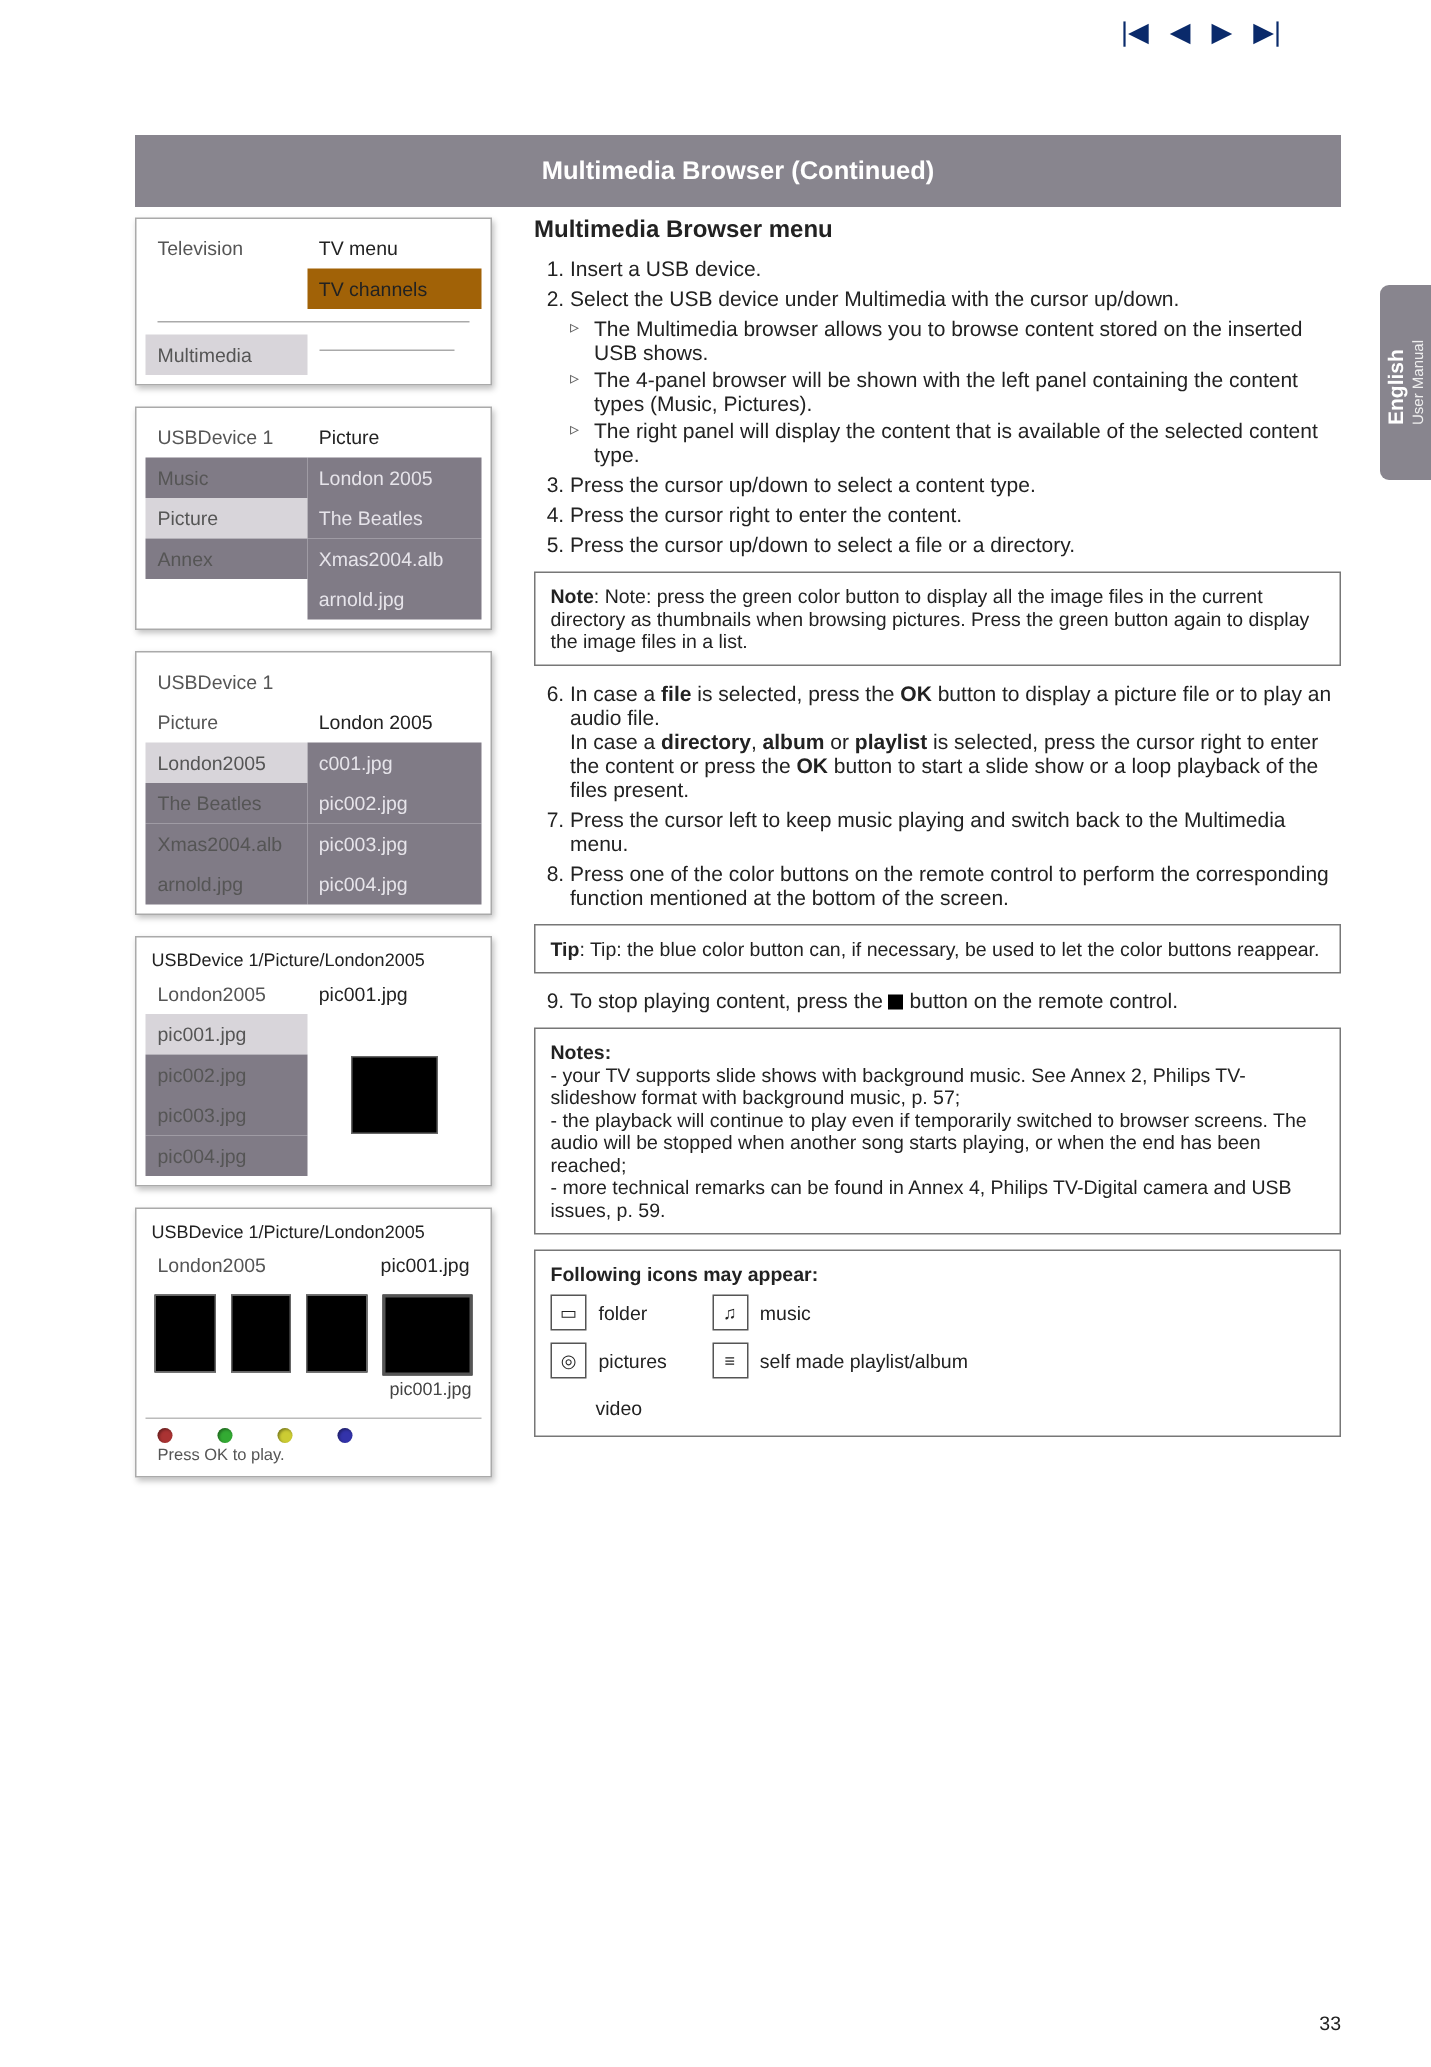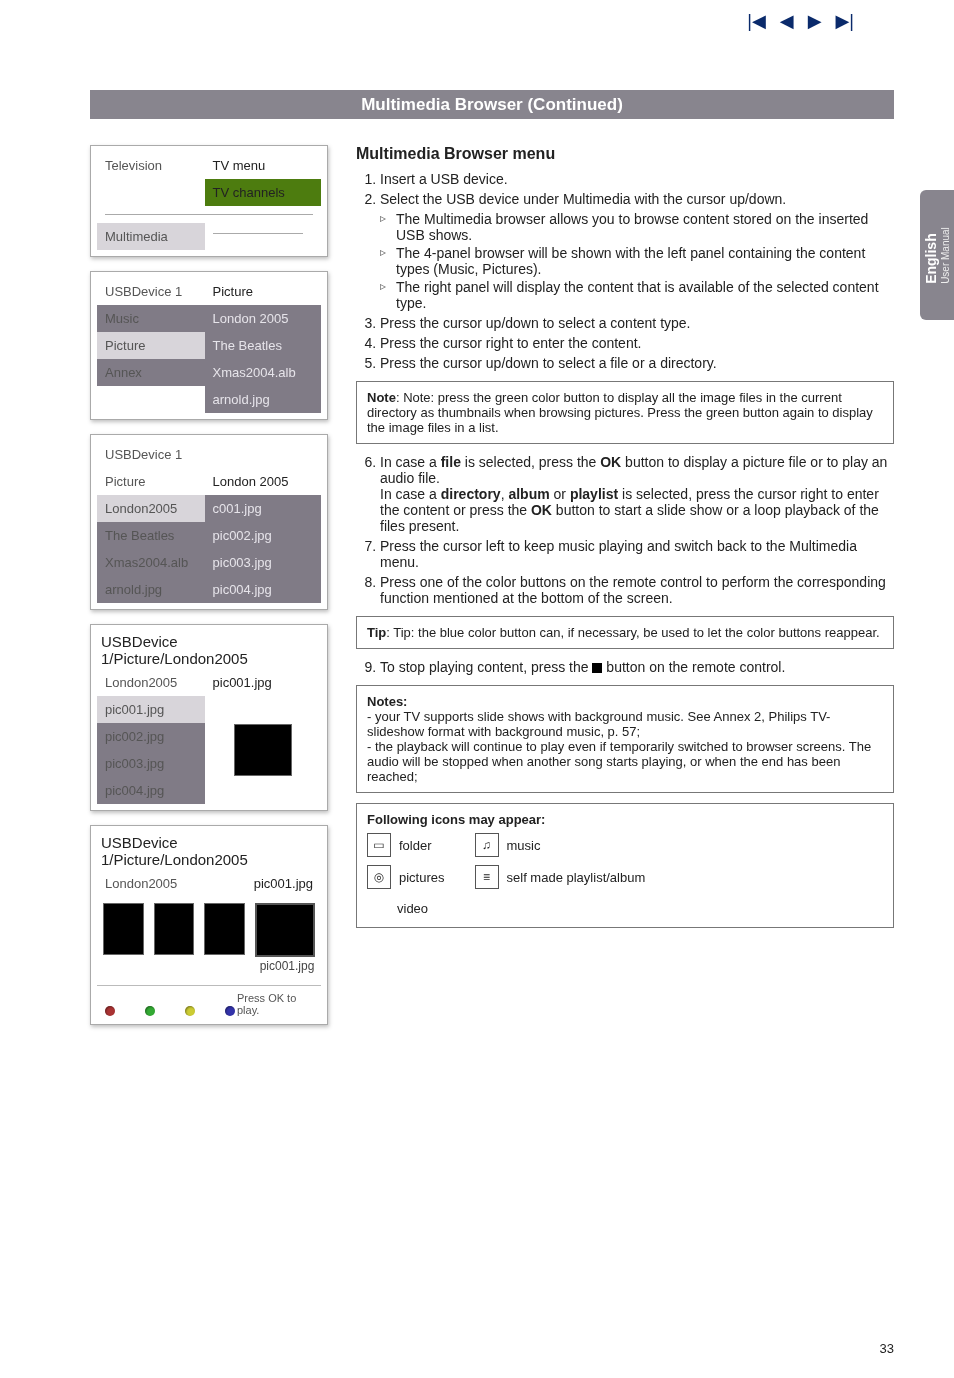--- a/index.html
+++ b/index.html
@@ -1,19 +1,19 @@
 <!DOCTYPE html>
 <html><head>
 <meta charset="utf-8">
 <style>
   html,body{margin:0;padding:0;background:#fff;font-family:Arial,Helvetica,sans-serif;color:#222;font-size:14px}
   .page{width:954px;min-height:1378px;margin:0 auto;background:#fff;position:relative;box-sizing:border-box}
   .nav-strip{position:absolute;top:10px;right:100px;display:flex;gap:14px;color:#0a2a6b}
   .nav-strip span{font-size:18px}
-  .title-bar{position:absolute;top:90px;left:90px;right:60px;height:29px;background:#88858e;color:#fff;font-weight:bold;font-size:17px;display:flex;align-items:center;justify-content:center}
+  .title-bar{position:absolute;top:90px;left:90px;right:60px;height:48px;background:#88858e;color:#fff;font-weight:bold;font-size:17px;display:flex;align-items:center;justify-content:center}
   .side-tab{position:absolute;right:0;top:190px;width:34px;height:130px;background:#88858e;border-top-left-radius:6px;border-bottom-left-radius:6px;display:flex;align-items:center;justify-content:center}
   .side-tab .t{transform:rotate(-90deg);white-space:nowrap;color:#fff;font-size:13px;line-height:1}
   .side-tab .t b{font-weight:bold;font-size:14px}
   .side-tab .t small{font-size:10px;color:#eee}
   .columns{position:absolute;top:145px;left:90px;right:60px;display:flex;gap:28px}
   .left-col{width:238px;flex:0 0 auto;display:flex;flex-direction:column;gap:14px}
   .right-col{flex:1}
   .panel{background:#fff;border:1px solid #aaa;box-shadow:1px 2px 4px rgba(0,0,0,0.25);padding:6px}
   table.menu{width:100%;border-collapse:collapse;font-size:13px}
   table.menu td{padding:6px 8px;vertical-align:top}
@@ -39,21 +39,21 @@
   .infobox{border:1px solid #777;padding:8px 10px;margin:6px 0 10px 0;font-size:13px}
   .iconrow{display:flex;gap:30px;margin-top:6px}
   .iconitem{display:flex;align-items:center;gap:8px;font-size:13px}
   .ic{width:22px;height:22px;display:inline-flex;align-items:center;justify-content:center;border:1px solid #555;font-size:12px}
   .pnum{position:absolute;bottom:22px;right:60px;font-size:13px}
   .sq{display:inline-block;width:10px;height:10px;background:#000;vertical-align:middle}
   .m-col-right{background:#807b86;color:#e6e4ea}
   .m-col-left{color:#444}
   .m-header td{font-weight:normal}
   .treeind{padding-left:14px}
-  .small{font-size:15px}
+  .small{font-size:12px}
 </style>
 </head>
 <body>
 
 <div class="page">
   <div class="nav-strip">
     <span>|◀</span>
     <span>◀</span>
     <span>▶</span>
     <span>▶|</span>
@@ -71,21 +71,21 @@
 
       <div class="panel">
         <table class="menu">
           <tbody>
               <tr class="m-header">
                 <td class="m-col-left">Television</td>
               <td>TV menu</td>
               </tr>
           <tr>
                 <td></td>
-                <td style="background:#4d7c0f">TV channels</td>
+                <td style="background:#a16207">TV channels</td>
               </tr>
           <tr>
                 <td colspan="2">
                   <div class="hr"></div>
                 </td>
               </tr>
           <tr class="sel">
                 <td>Multimedia</td>
               <td>
                   <span class="subline"></span>
@@ -193,21 +193,21 @@
         <div class="thumbs">
           <div class="thumb"></div>
           <div class="thumb"></div>
           <div class="thumb"></div>
           <div style="display:flex;flex-direction:column;align-items:center;gap:2px">
             <div class="thumb" style="border:2px solid #555"></div>
             <div class="caption">pic001.jpg</div>
           </div>
         </div>
         <div class="btnrow">
-          <div style="display:flex;flex-direction:row;align-items:flex-end;gap:2px">
+          <div style="display:flex;flex-direction:column;align-items:flex-start;gap:2px">
             <div style="display:flex;gap:30px">
               <span class="dot d-red"></span>
               <span class="dot d-green"></span>
               <span class="dot d-yellow"></span>
               <span class="dot d-blue"></span>
             </div>
             <span>Press OK to play.</span>
           </div>
         </div>
       </div>
@@ -245,20 +245,21 @@
       </div>
 
       <ol class="main" start="9">
         <li>To stop playing content, press the <span class="sq"></span> button on the remote control.</li>
       </ol>
 
       <div class="infobox">
         <div><b>Notes:</b></div>
         <div>- <span>your TV supports slide shows with background music. See Annex 2, Philips TV-slideshow format with background music, p. 57;</span></div>
         <div>- <span>the playback will continue to play even if temporarily switched to browser screens. The audio will be stopped when another song starts playing, or when the end has been reached;</span></div>
+        <div>- <span>more technical remarks can be found in Annex 4, Philips TV-Digital camera and USB issues, p. 59.</span></div>
       </div>
 
       <div class="infobox">
         <div><b>Following icons may appear:</b></div>
         <div class="iconrow">
           <div style="display:flex;flex-direction:column;gap:8px">
             <div class="iconitem">
                 <span class="ic">▭</span>
                 <span>folder</span>
               </div>

